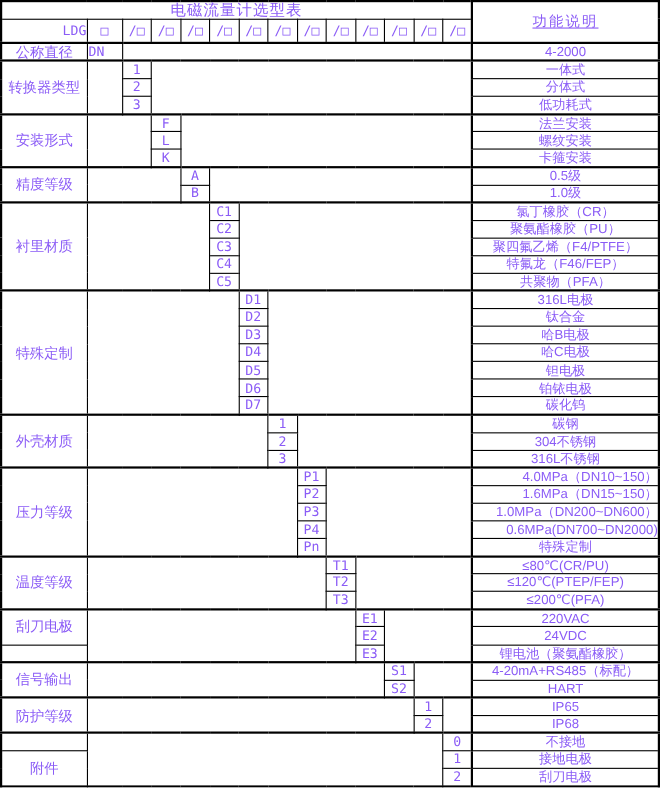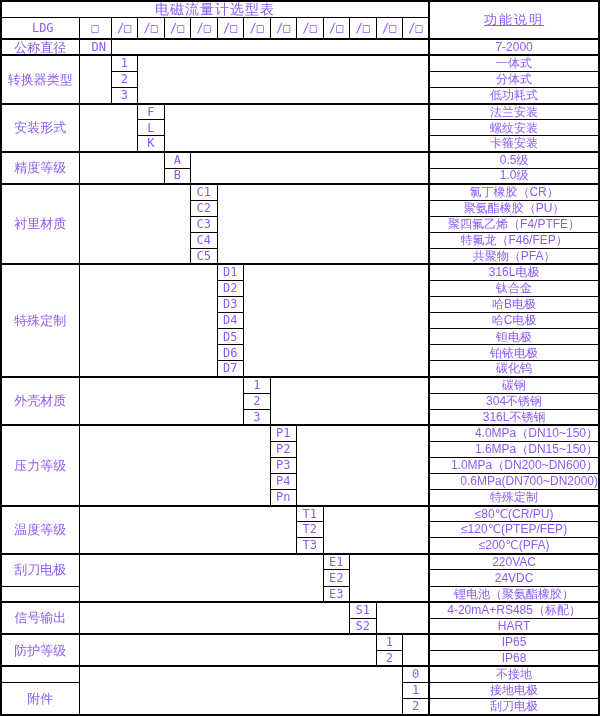--- a/index.html
+++ b/index.html
@@ -12,23 +12,23 @@
   td{
     border:1px solid #000;padding:0;overflow:hidden;white-space:nowrap;
     text-align:center;vertical-align:middle;font-size:12px;line-height:1.05;
   }
   tr{height:16px;}
   tr.title-row{height:16px;}
   tr.header-row{height:22px;}
   td.title{font-size:14px;letter-spacing:1px;}
   td.fnhead{border-left:2px solid #000;font-size:13px;letter-spacing:2px;text-decoration:underline;}
   td.lbl{font-size:13px;}
-  td.model{text-align:center;padding-left:5px;font-family:"DejaVu Sans Mono",monospace;}
+  td.model{text-align:right;padding-left:5px;font-family:"DejaVu Sans Mono",monospace;}
   td.codebox,td.code{font-family:"DejaVu Sans Mono",monospace;font-size:12px;}
-  td.codeL{text-align:left;padding-left:12px;font-family:"DejaVu Sans Mono",monospace;}
+  td.codeL{text-align:left;padding-left:1px;font-family:"DejaVu Sans Mono",monospace;}
   td.desc{border-left:2px solid #000;}
   td.left{text-align:right;padding-left:3px;}
   td.bt{border-top:2px solid #000;}
 </style>
 </head>
 <body>
 
 <table>
 <colgroup>
   <col style="width:78px">
@@ -68,21 +68,21 @@
   <td class="codebox">/□</td>
   <td class="codebox">/□</td>
   <td class="codebox">/□</td>
   <td class="codebox">/□</td>
 </tr>
 
 <tr>
   <td class="lbl bt">公称直径</td>
   <td class="codeL bt">DN</td>
   <td class="bt" colspan="12"></td>
-  <td class="desc bt">7-2000</td>
+  <td class="desc bt">4-2000</td>
 </tr>
 
 <tr>
   <td class="lbl bt" rowspan="3">转换器类型</td>
   <td class="bt" rowspan="3"></td>
   <td class="code bt">1</td>
   <td class="bt" rowspan="3" colspan="11"></td>
   <td class="desc bt">一体式</td>
 </tr>
 <tr>

